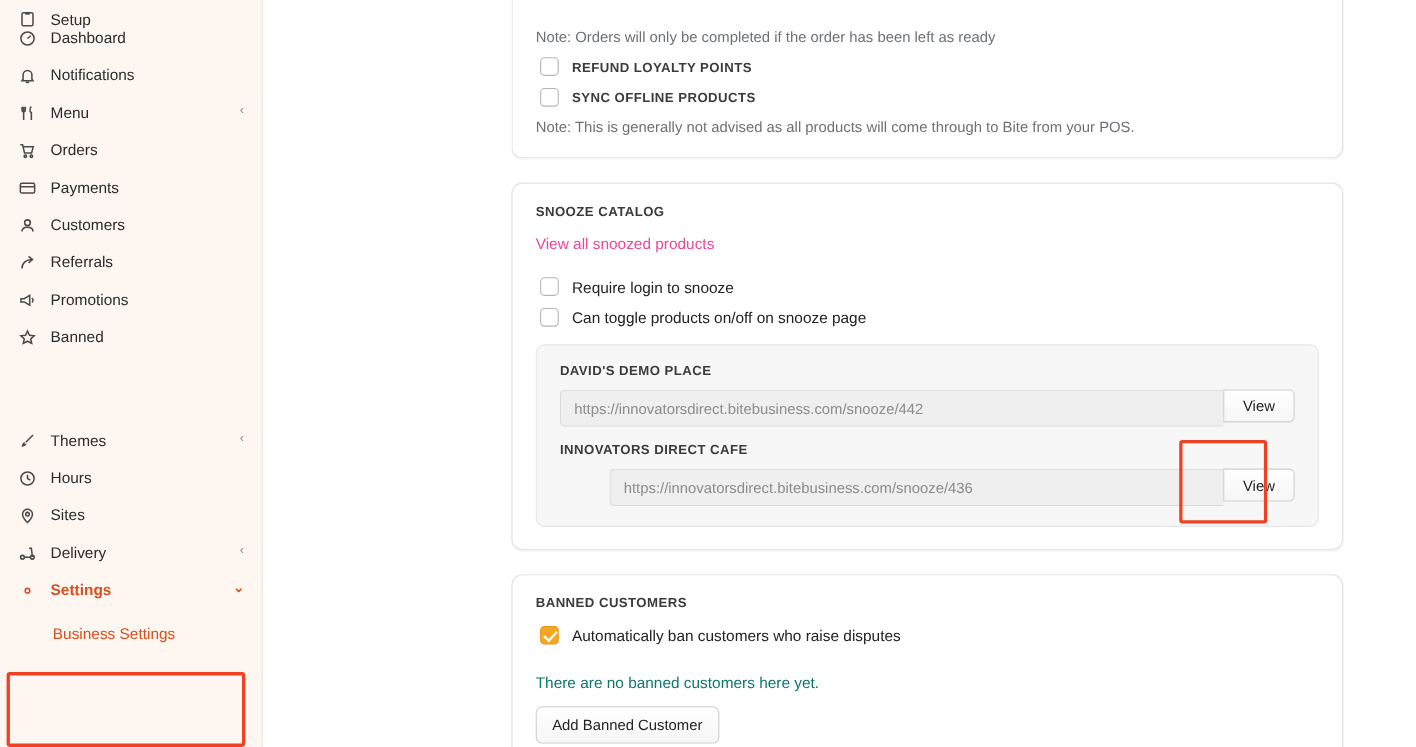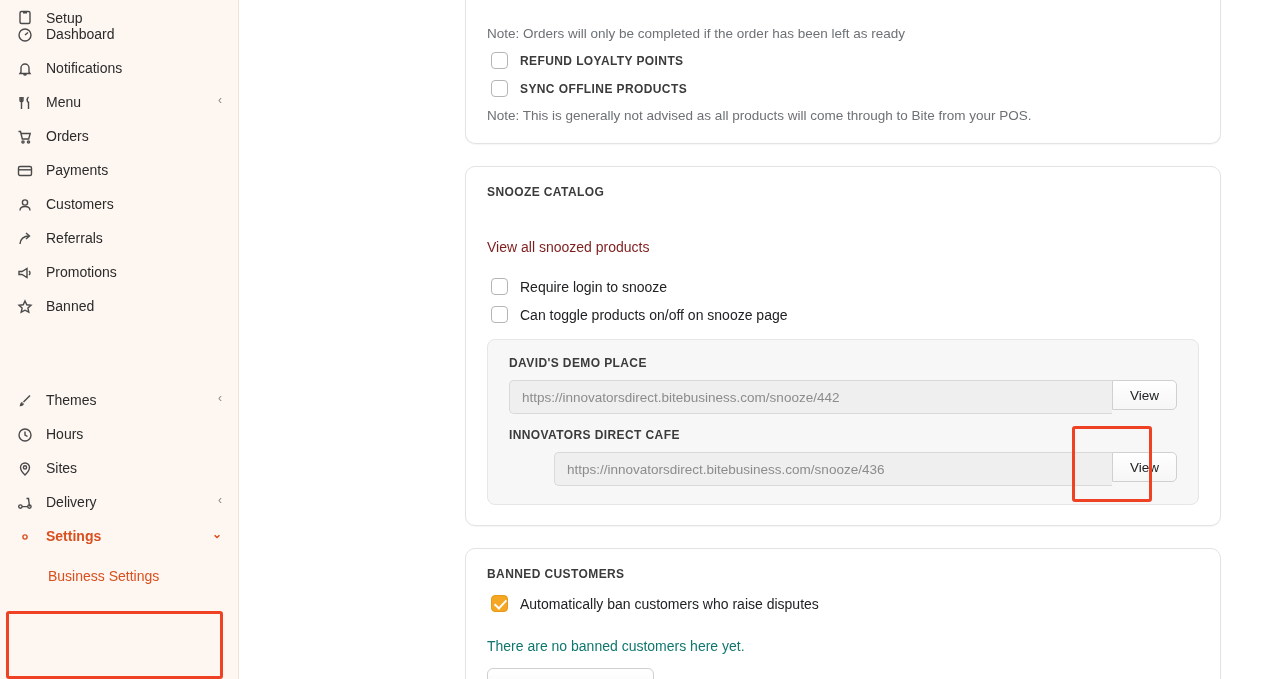--- a/index.html
+++ b/index.html
@@ -172,27 +172,26 @@
     letter-spacing: 0.4px;
     text-transform: uppercase;
     color: #3b3b3b;
   }
   .check-label {
     font-size: 14px;
     color: #202223;
   }
 
   .link {
-    color: #7f1d1d;
+    color: #ec4899;
     font-size: 14px;
     text-decoration: none;
     cursor: pointer;
     display: inline-block;
     margin-bottom: 12px;
-    margin-top: 26px;
   }
 
   .inner-panel {
     background: #f7f7f7;
     border: 1px solid #e6e6e6;
     border-radius: 8px;
     margin-top: 16px;
     padding: 16px 21px 18px 21px;
   }
   .panel-label {

